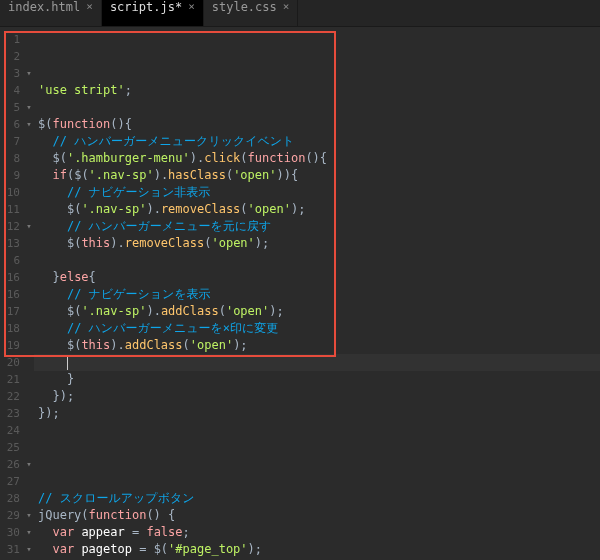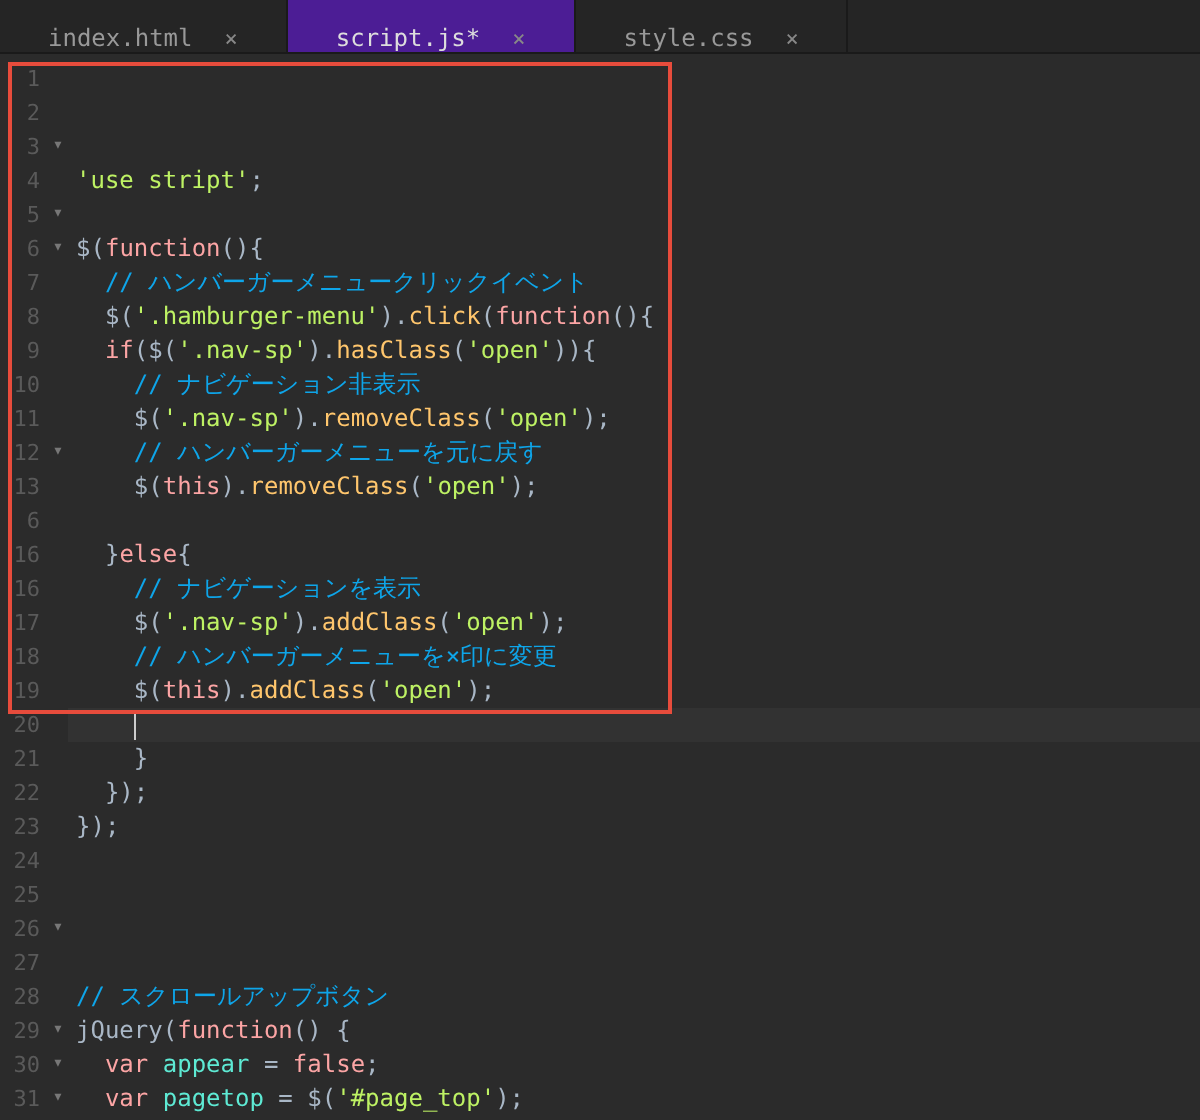--- a/index.html
+++ b/index.html
@@ -1,32 +1,32 @@
 <!DOCTYPE html>
 <html><head>
 <meta charset="utf-8">
 <style>
   html,body{margin:0;padding:0;background:#2b2b2b;font-family:Consolas,Menlo,monospace;font-size:12px;color:#ccc;width:600px;height:560px;overflow:hidden}
   .tabbar{display:flex;height:26px;background:#252525;border-bottom:1px solid #1a1a1a;align-items:stretch;font-size:12px;color:#999}
-  .tab{display:flex;align-items:flex-end;padding:0 24px;gap:16px;border-right:1px solid #1a1a1a;cursor:pointer}
-  .tab.active{background:#4c1d95;color:#ddd}
+  .tab{display:flex;align-items:flex-start;padding:0 8px;gap:6px;border-right:1px solid #1a1a1a;cursor:pointer}
+  .tab.active{background:#000000;color:#ddd}
   .tab .close{font-size:11px;color:#888}
   .editor{display:flex;height:calc(560px - 26px);position:relative}
   .gutter{width:24px;background:#2b2b2b;text-align:right;color:#5a5a5a;padding-top:4px;font-size:11px;line-height:17px;user-select:none}
   .gutter div{padding-right:4px;height:17px}
   .fold{width:10px;padding-top:4px;line-height:17px;font-size:9px;color:#777}
   .fold div{height:17px;text-align:center}
   .code{flex:1;padding-top:4px;line-height:17px;white-space:pre;font-size:12px;position:relative}
   .line{height:17px;padding-left:4px}
   .hlbox{position:absolute;border:2px solid #e74c3c;pointer-events:none}
   .s-str{color:#bef264}
   .s-com{color:#0ea5e9}
   .s-kw{color:#fca5a5}
   .s-fn{color:#ffc66d}
-  .s-var{color:#5eead4}
+  .s-var{color:#ffffff}
   .s-id{color:#a9b7c6}
   .s-par{color:#a9b7c6}
   .cursor{display:inline-block;width:1px;height:14px;background:#ccc;vertical-align:middle}
   .cur-line{background:#323232}
 </style>
 </head>
 <body>
 
 <div class="tabbar">
     <div class="tab">

